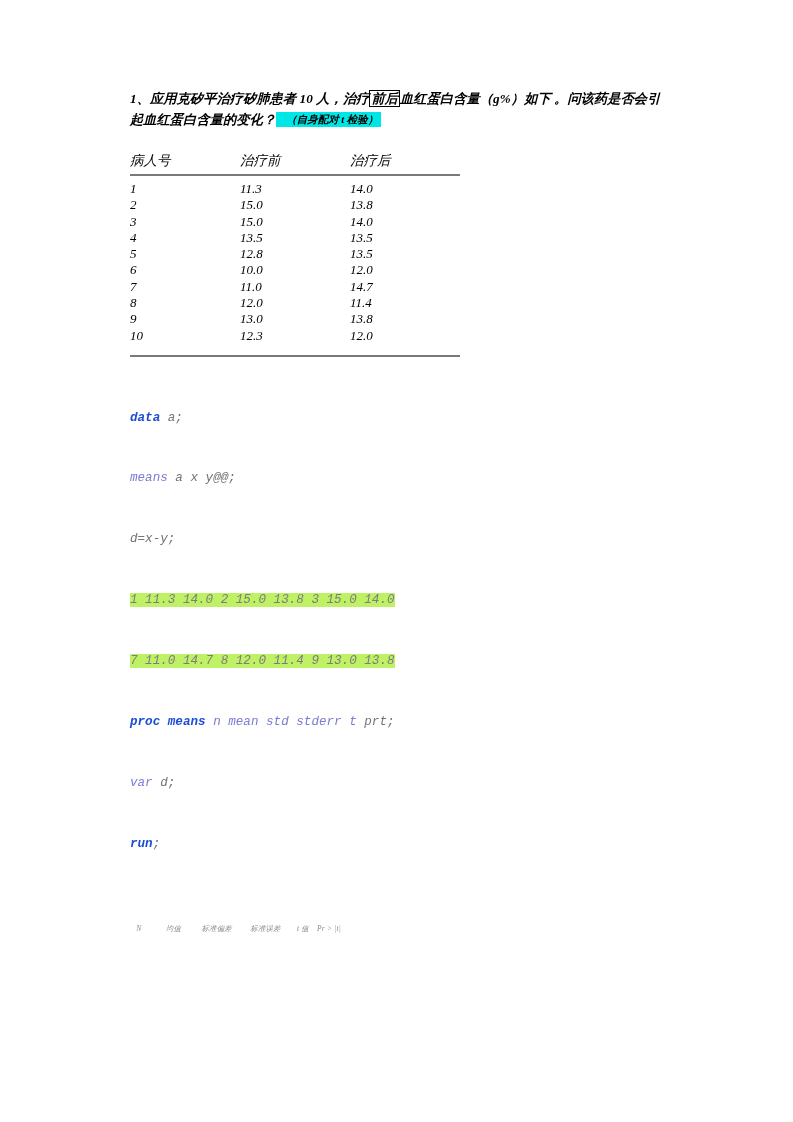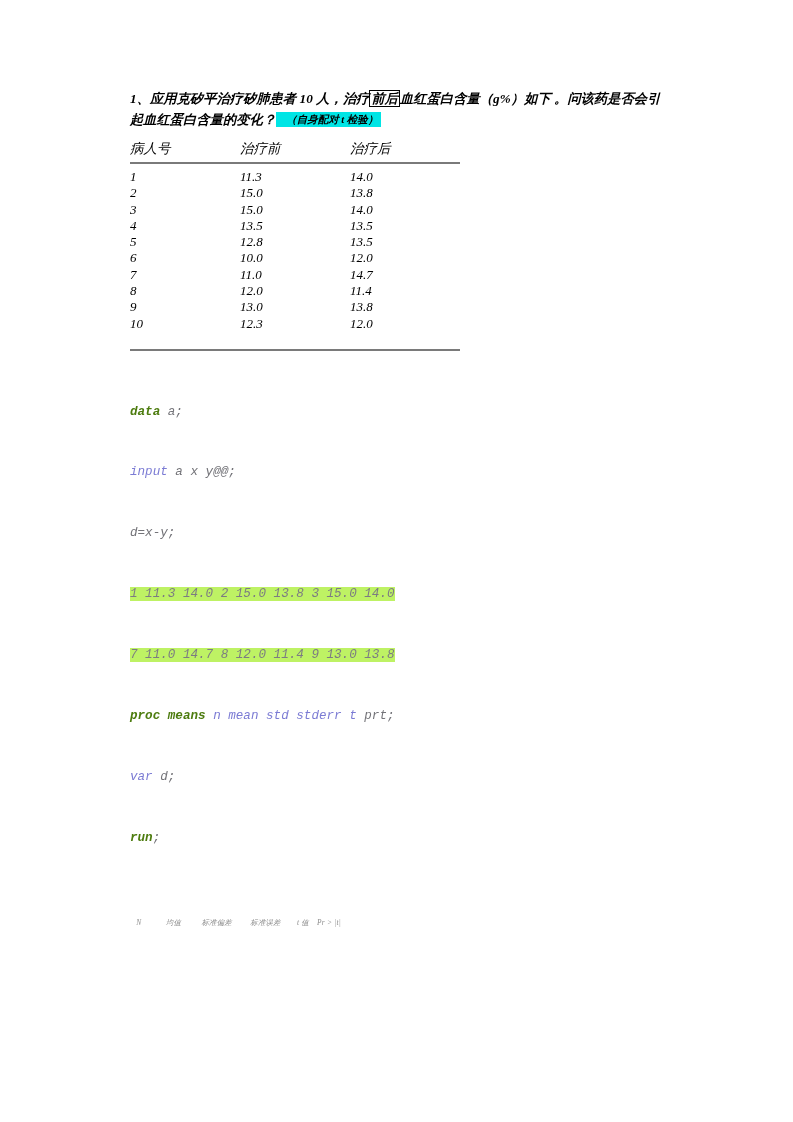--- a/index.html
+++ b/index.html
@@ -54,54 +54,54 @@
     padding: 1px 3px 1px 10px;
     display: inline-block;
     line-height: 13px;
     vertical-align: 1px;
     letter-spacing: 0;
   }
 
   
   .tbl1 {
     border-collapse: collapse;
-    margin: 8px 0 0 0;
+    margin: 20px 0 0 0;
     width: 330px;
     font-size: 13px;
   }
   .tbl1 th {
     font-weight: normal;
     text-align: left;
     padding: 2px 0 4px 0;
     border-bottom: 2.2px solid #7a7a7a;
     font-size: 13.5px;
   }
   .tbl1 td {
     padding: 0px 0 0px 0;
     font-size: 13px;
     line-height: 16.3px;
   }
   .tbl1 .col-a { width: 110px; }
   .tbl1 .col-b { width: 110px; }
   .tbl1 .col-c { width: 110px; }
   .tbl1 tbody tr:first-child td { padding-top: 5px; }
-  .tbl1 tbody tr:last-child td { padding-bottom: 17px; }
+  .tbl1 tbody tr:last-child td { padding-bottom: 11px; }
   .tbl1 tbody { border-bottom: 2.2px solid #7a7a7a; }
 
   
   .code {
     font-family: "Liberation Mono", "DejaVu Sans Mono", monospace;
     font-size: 12.6px;
     line-height: 20.3px;
     color: #6f6f78;
     margin: 10px 0 0 0;
     white-space: pre;
   }
   .code .ln { display: block; height: 20.3px; }
-  .kw-b { color: #4d7c0f; font-weight: bold; }
+  .kw-b { color: #1d4ed8; font-weight: bold; }
   .kw   { color: #7b7bd4; }
   .pl   { color: #737378; }
   .hl   { background: #bef264; color: #7c7c82; }
 
   
   .sasout {
     font-family: "Liberation Serif", "DejaVu Serif", serif;
     font-size: 7.4px;
     color: #8d8d8d;
     line-height: 11px;
@@ -176,21 +176,21 @@
       <tr>
             <td>10</td>
             <td>12.3</td>
             <td>12.0</td>
           </tr>
     </tbody>
   </table>
 
   <div class="code">
     <span class="ln"><span class="kw-b">data</span><span class="pl"> a;</span></span>
-    <span class="ln"><span class="kw">input</span><span class="pl"> a x y@@;</span></span>
+    <span class="ln"><span class="kw">means</span><span class="pl"> a x y@@;</span></span>
     <span class="ln"><span class="pl">d=x-y;</span></span>
     <span class="ln"><span class="hl">1 11.3 14.0 2 15.0 13.8 3 15.0 14.0</span></span>
     <span class="ln"><span class="hl">7 11.0 14.7 8 12.0 11.4 9 13.0 13.8</span></span>
     <span class="ln"><span class="kw-b">proc means</span><span class="kw"> n mean std stderr t</span><span class="pl"> prt;</span></span>
     <span class="ln"><span class="kw">var</span><span class="pl"> d;</span></span>
     <span class="ln"><span class="kw-b">run</span><span class="pl">;</span></span>
   </div>
 
   <div class="sasout">
     <span class="row">   N            均值          标准偏差         标准误差        t 值    Pr &gt; |t|</span>

